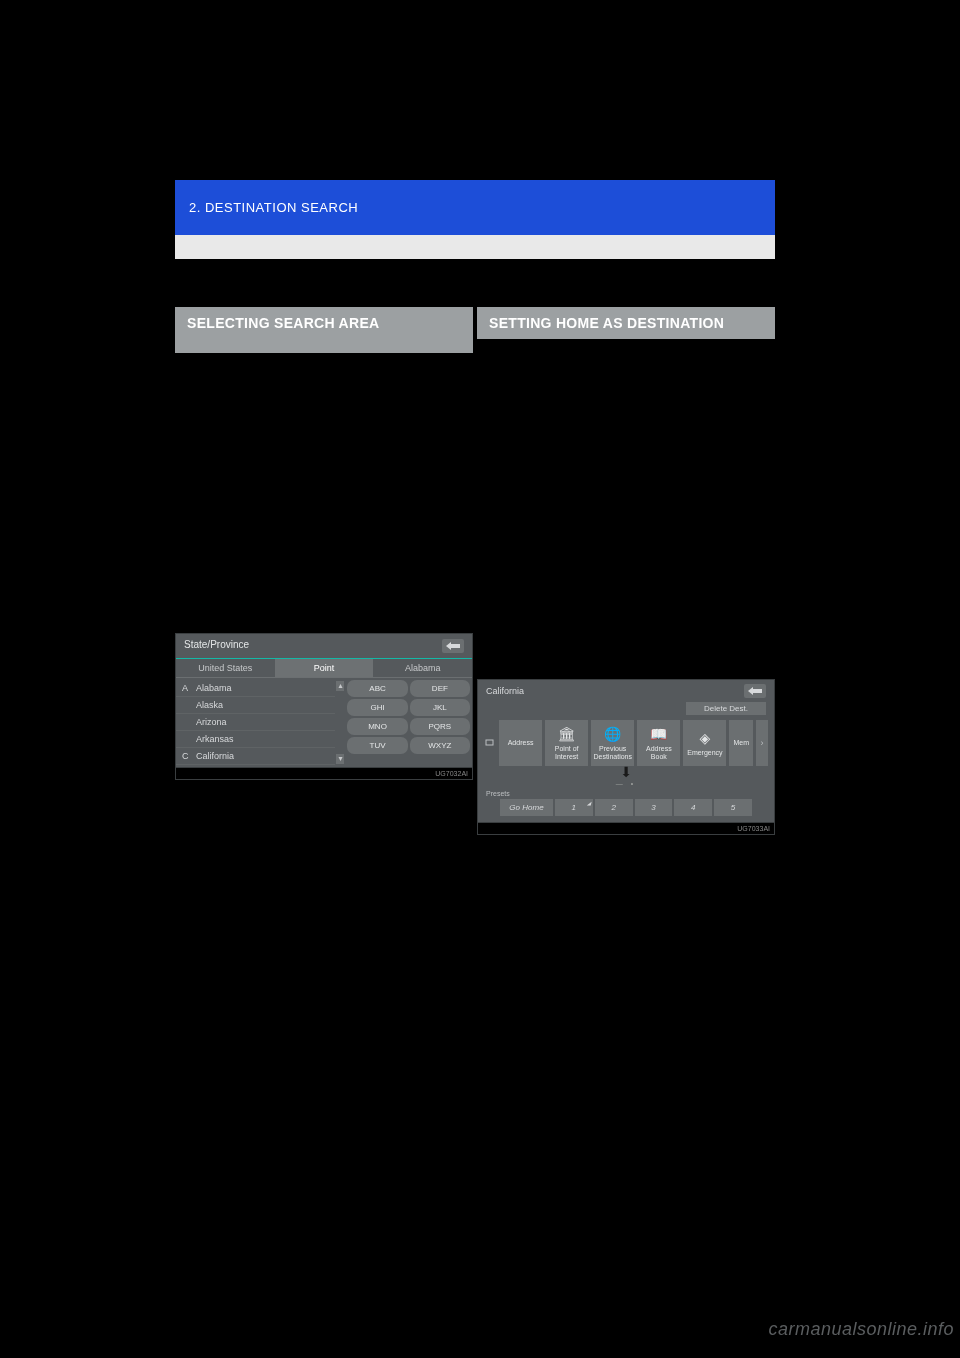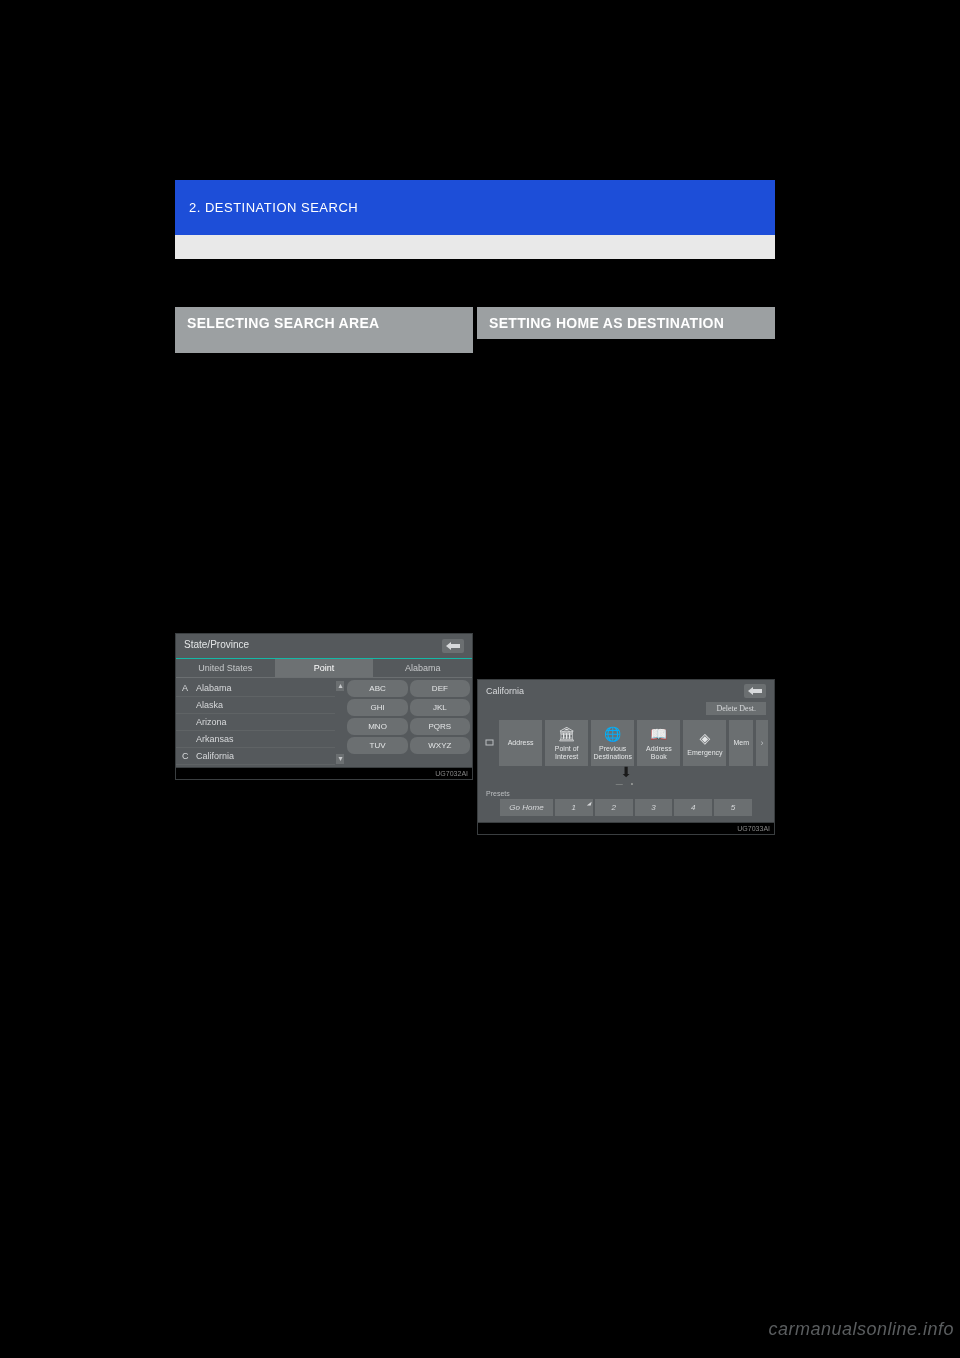--- a/index.html
+++ b/index.html
@@ -170,24 +170,23 @@
       align-items: center;
       padding: 4px 8px;
     }
     .dest-deleterow {
       text-align: right;
       padding: 0 8px 2px;
     }
     .dest-delete {
       display: inline-block;
       background: #6b6f71;
-      padding: 2px 10px;
+      padding: 2px 18px;
       font-size: 8px;
       border-radius: 0;
-      font-family: Liberation Serif, serif;
     }
     .dest-tiles {
       display: flex;
       gap: 3px;
       padding: 3px 6px;
       align-items: stretch;
     }
     .dest-prev {
       width: 12px;
       display: flex;

